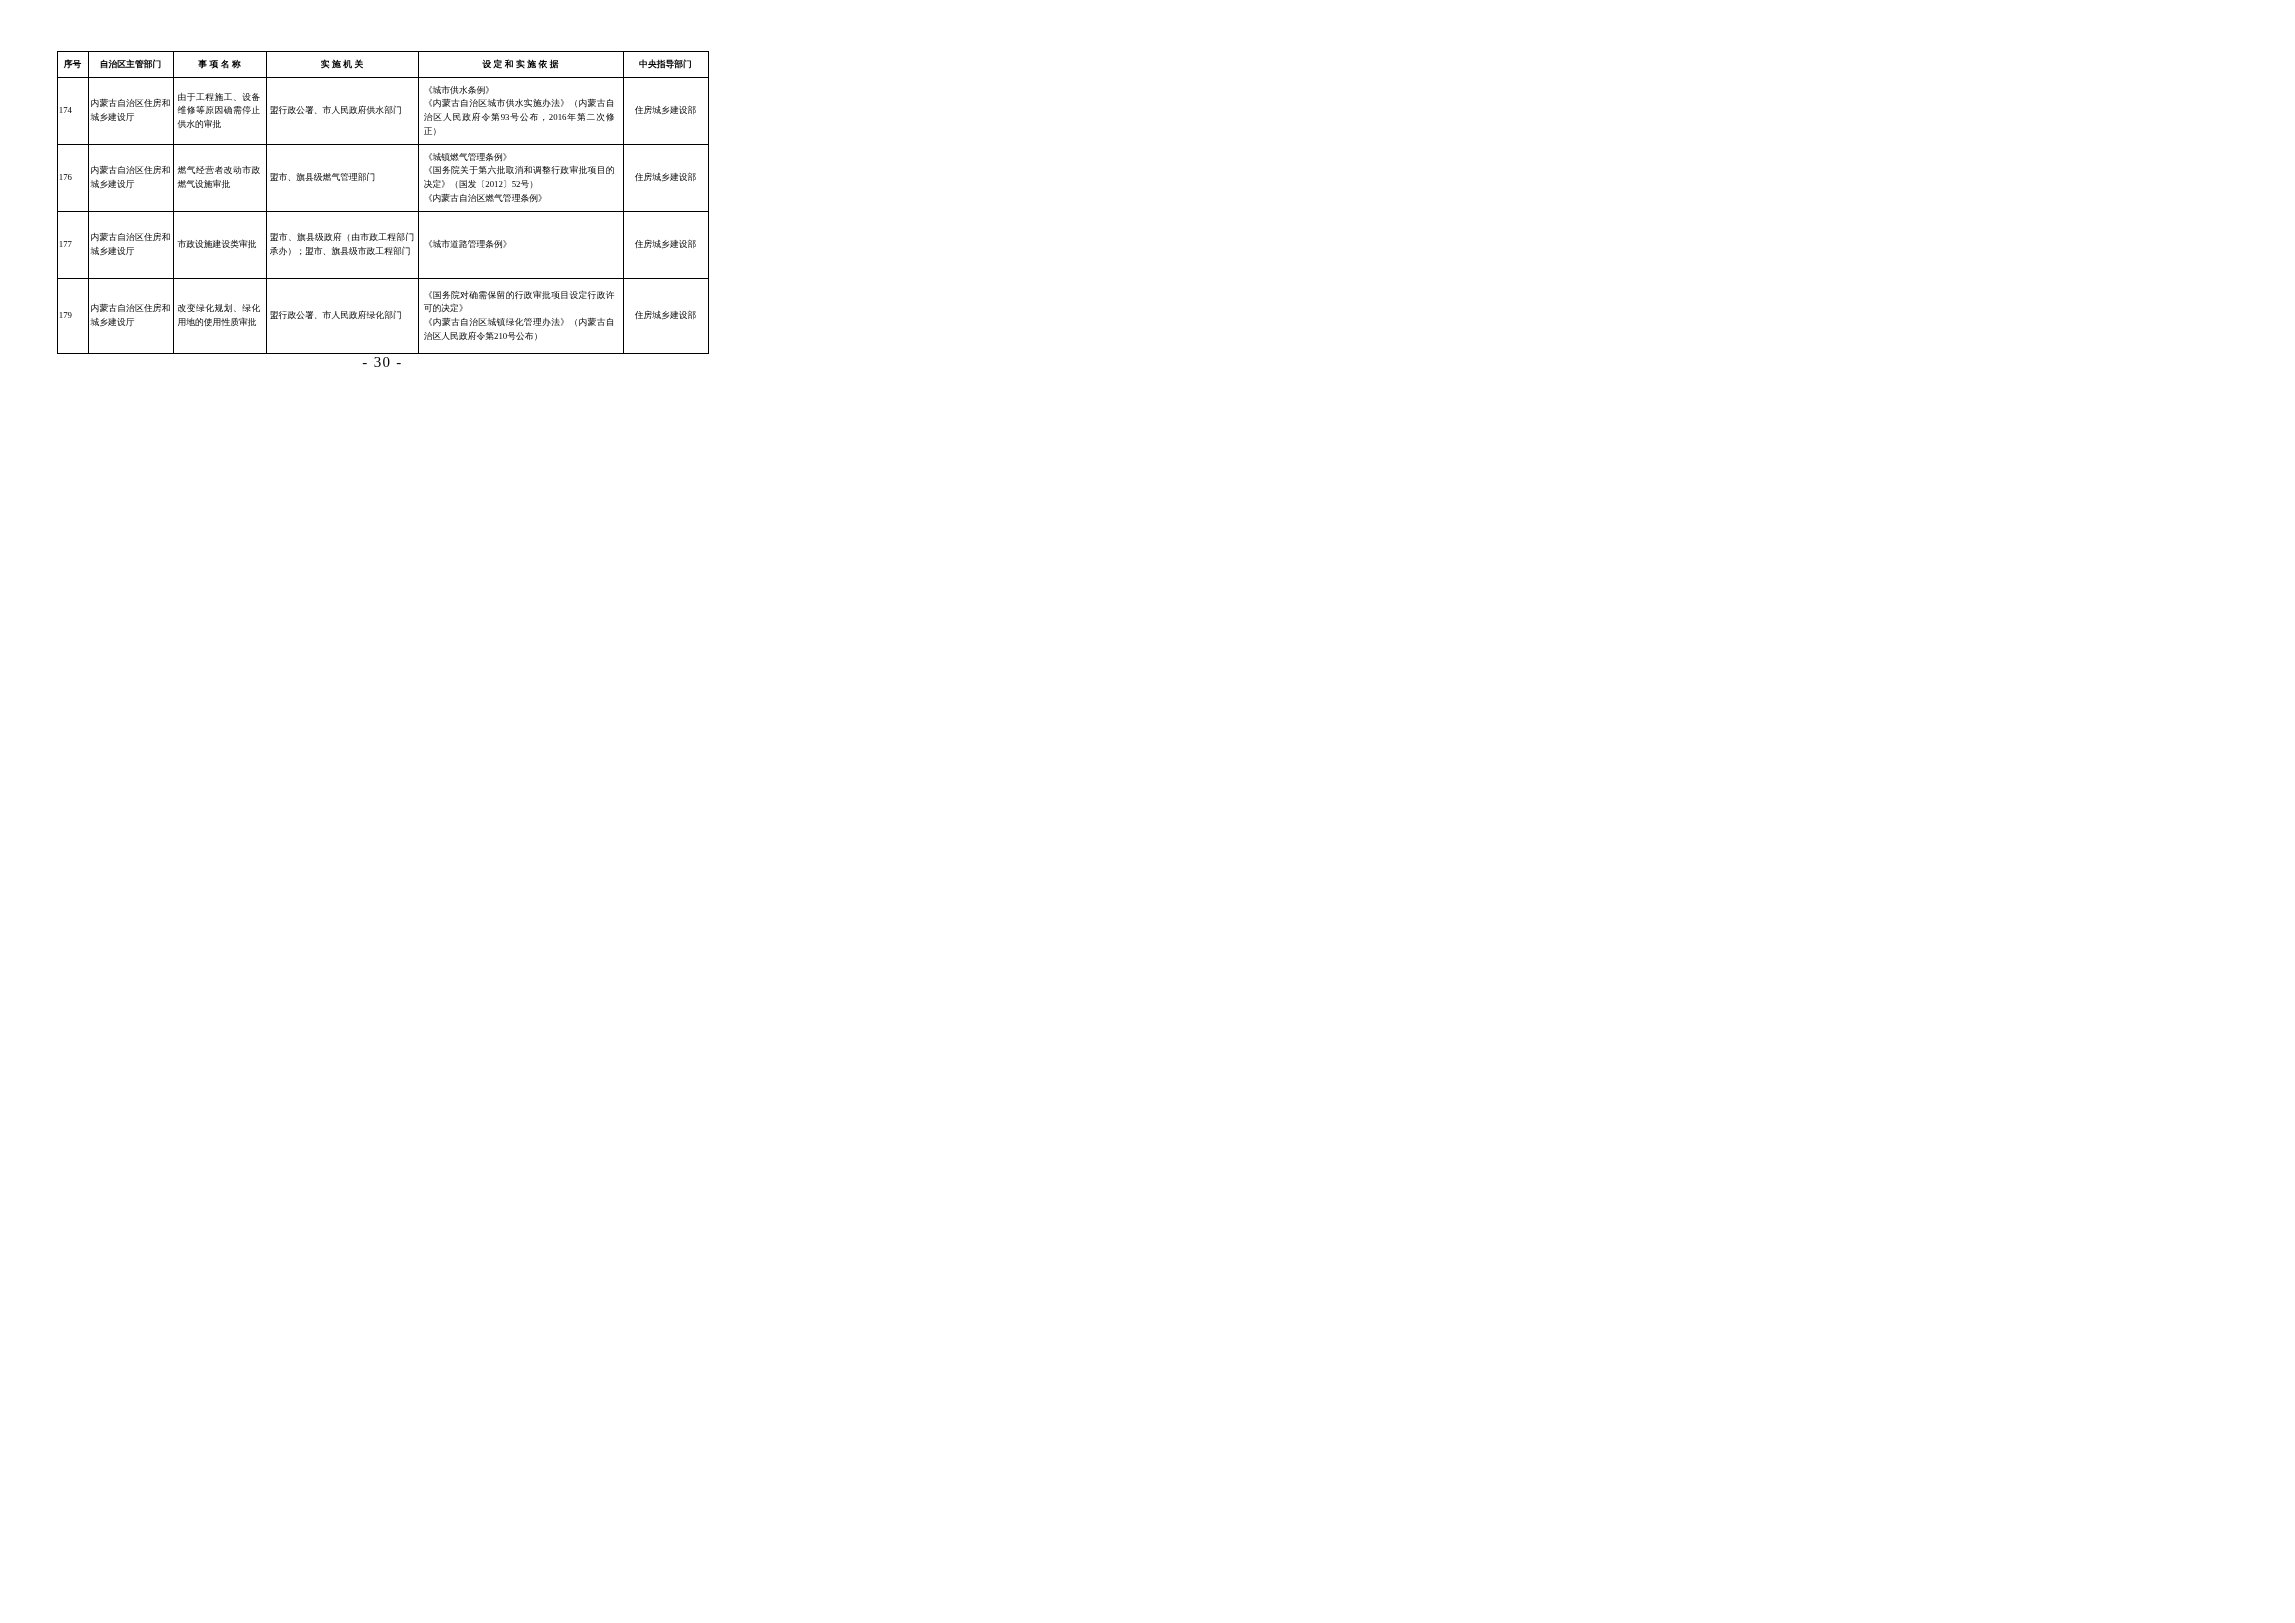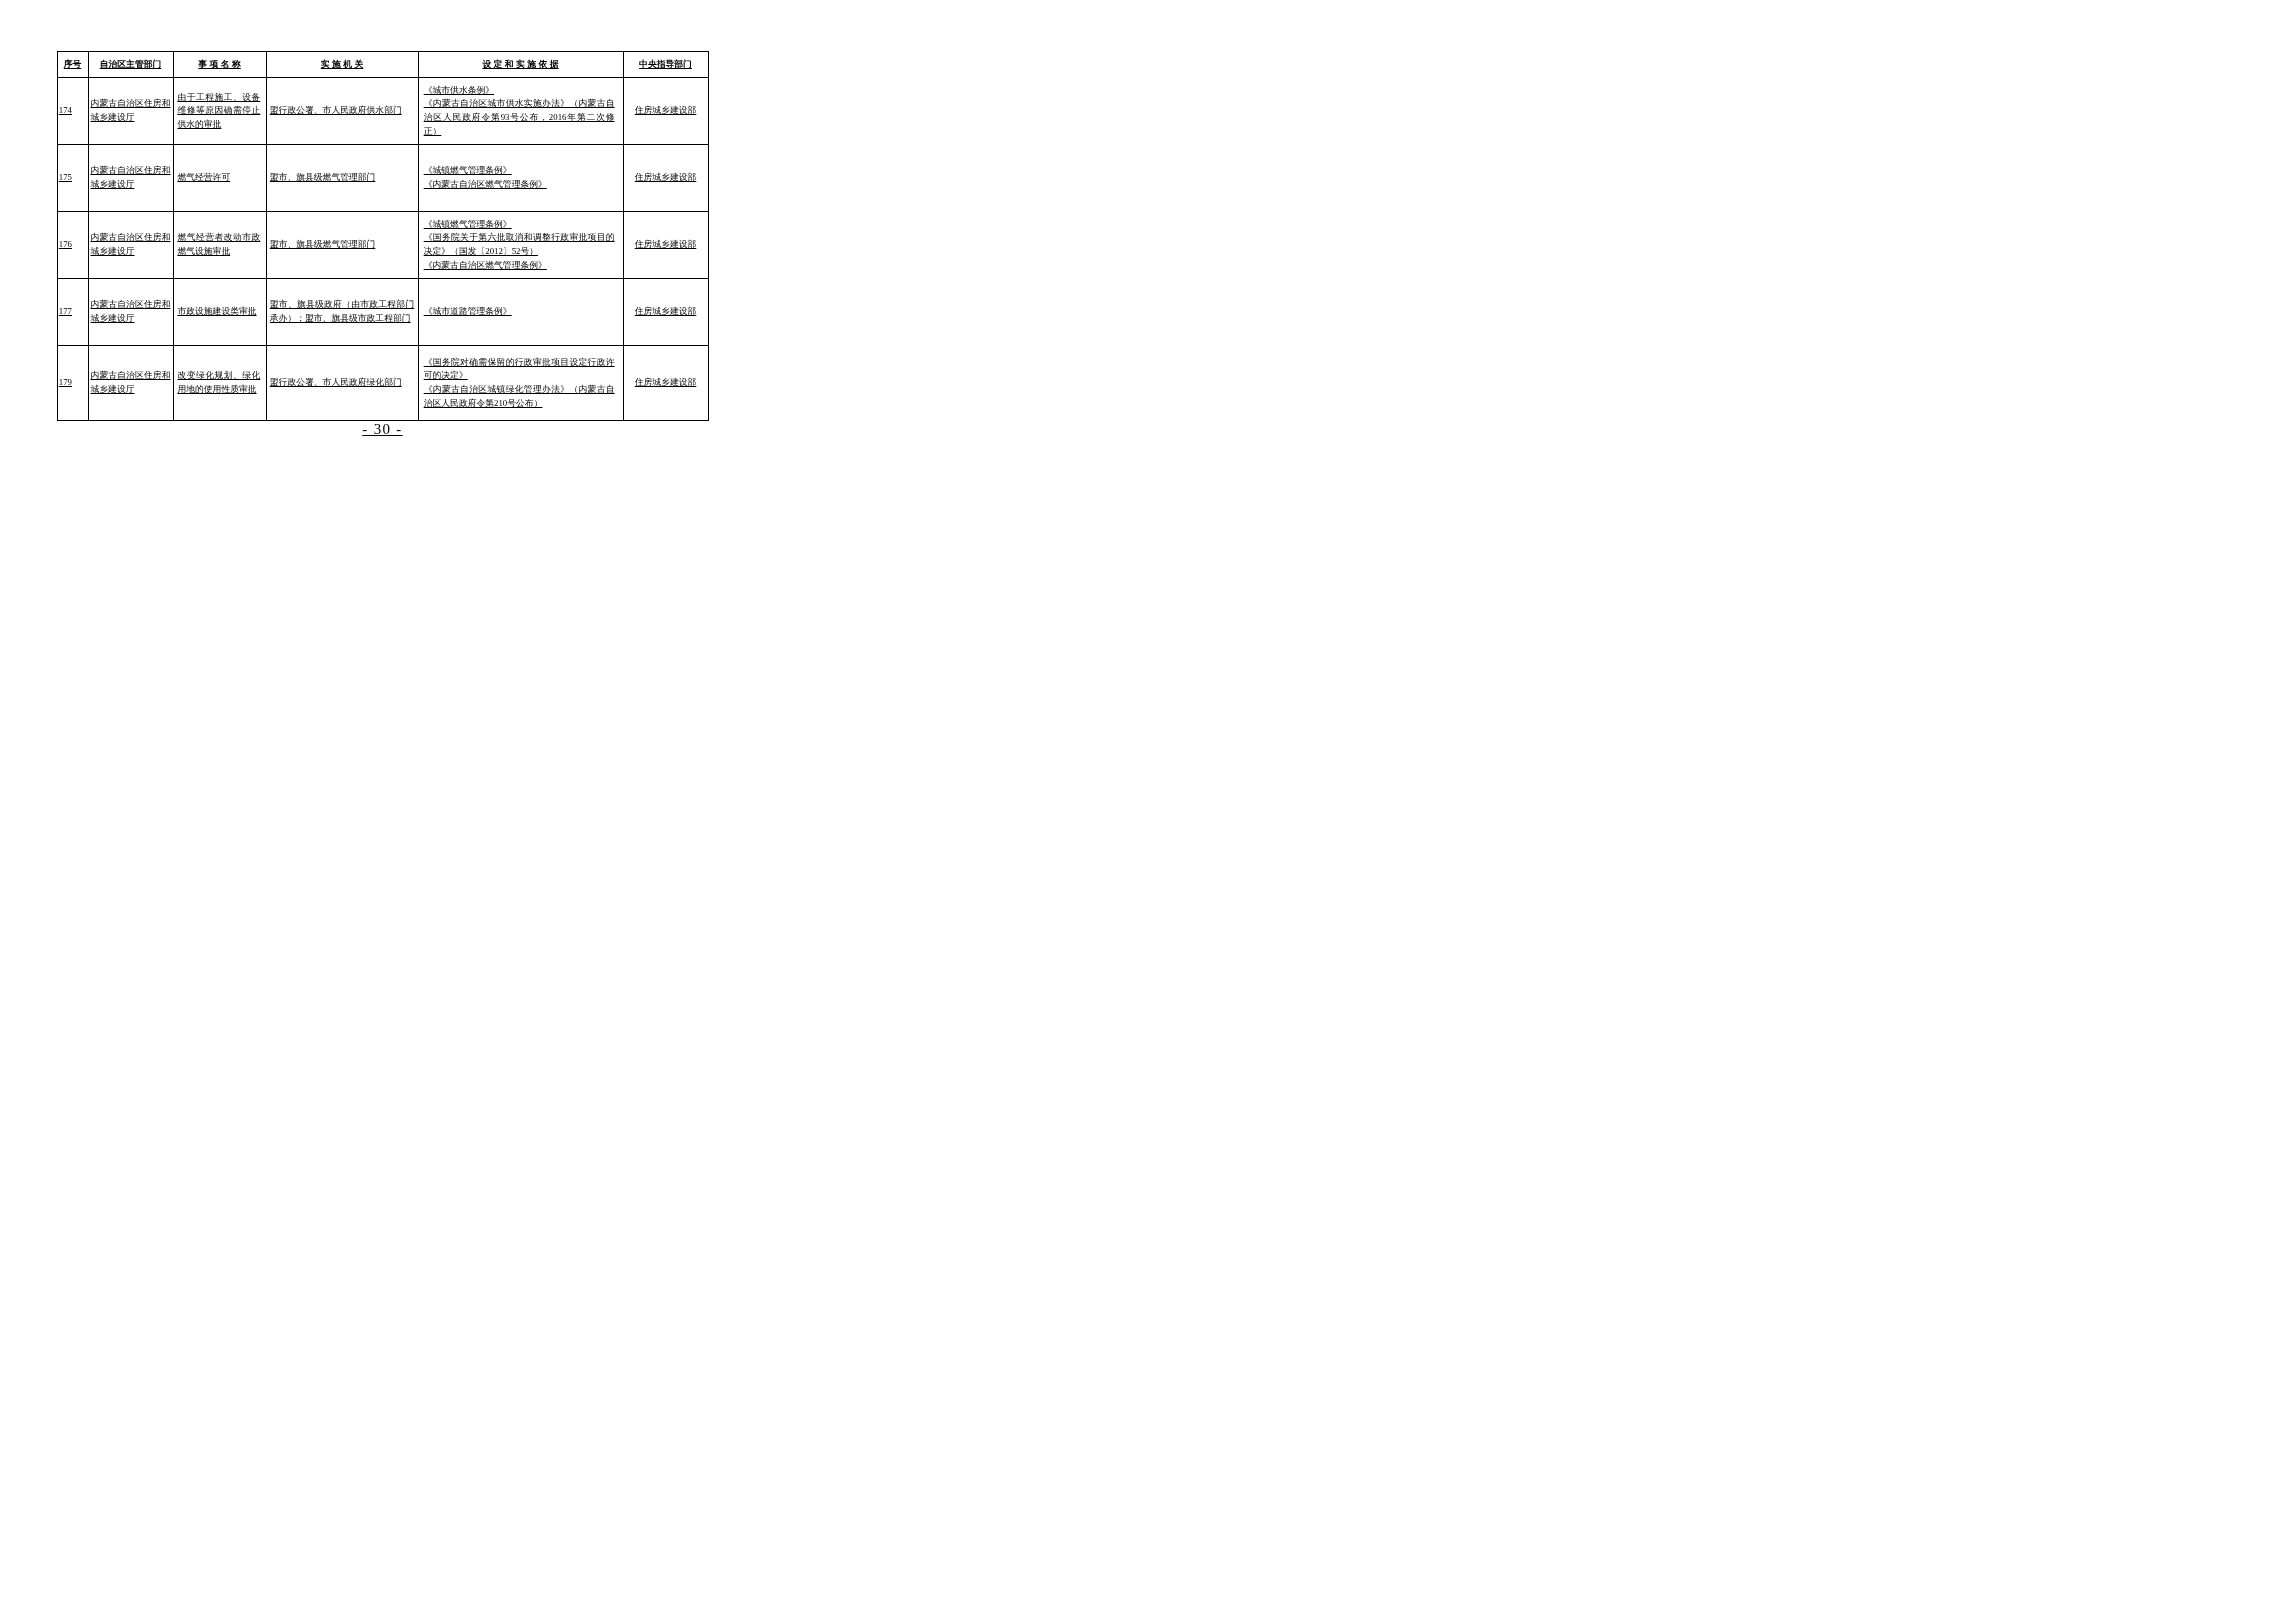--- a/index.html
+++ b/index.html
@@ -8,21 +8,20 @@
     height:541px;
     color:#000;
     font-family:"Liberation Serif", serif;
   }
   .page{
     position:relative;
     width:765px;
     height:541px;
     background:#fff;
     overflow:hidden;
-    text-decoration:underline;
   }
   table.approval{
     border-collapse:collapse;
     table-layout:fixed;
     width:652px;
     margin:51px auto 0 auto;
   }
   table.approval th,
   table.approval td{
     border:0.7px solid #000;
@@ -96,31 +95,20 @@
     <td class="c-dept">内蒙古自治区住房和城乡建设厅</td>
     <td class="c-item">由于工程施工、设备维修等原因确需停止供水的审批</td>
     <td class="c-agency">盟行政公署、市人民政府供水部门</td>
     <td class="c-basis">
             <div class="basis-line">《城市供水条例》</div>
             <div class="basis-line">《内蒙古自治区城市供水实施办法》（内蒙古自治区人民政府令第93号公布，2016年第二次修正）</div>
           </td>
     <td class="c-central">住房城乡建设部</td>
   </tr>
         <tr>
-    <td class="c-no">175</td>
-    <td class="c-dept">内蒙古自治区住房和城乡建设厅</td>
-    <td class="c-item">燃气经营许可</td>
-    <td class="c-agency">盟市、旗县级燃气管理部门</td>
-    <td class="c-basis">
-            <div class="basis-line">《城镇燃气管理条例》</div>
-            <div class="basis-line">《内蒙古自治区燃气管理条例》</div>
-          </td>
-    <td class="c-central">住房城乡建设部</td>
-  </tr>
-        <tr>
     <td class="c-no">176</td>
     <td class="c-dept">内蒙古自治区住房和城乡建设厅</td>
     <td class="c-item">燃气经营者改动市政燃气设施审批</td>
     <td class="c-agency">盟市、旗县级燃气管理部门</td>
     <td class="c-basis">
             <div class="basis-line">《城镇燃气管理条例》</div>
             <div class="basis-line">《国务院关于第六批取消和调整行政审批项目的决定》（国发〔2012〕52号）</div>
             <div class="basis-line">《内蒙古自治区燃气管理条例》</div>
           </td>
     <td class="c-central">住房城乡建设部</td>

